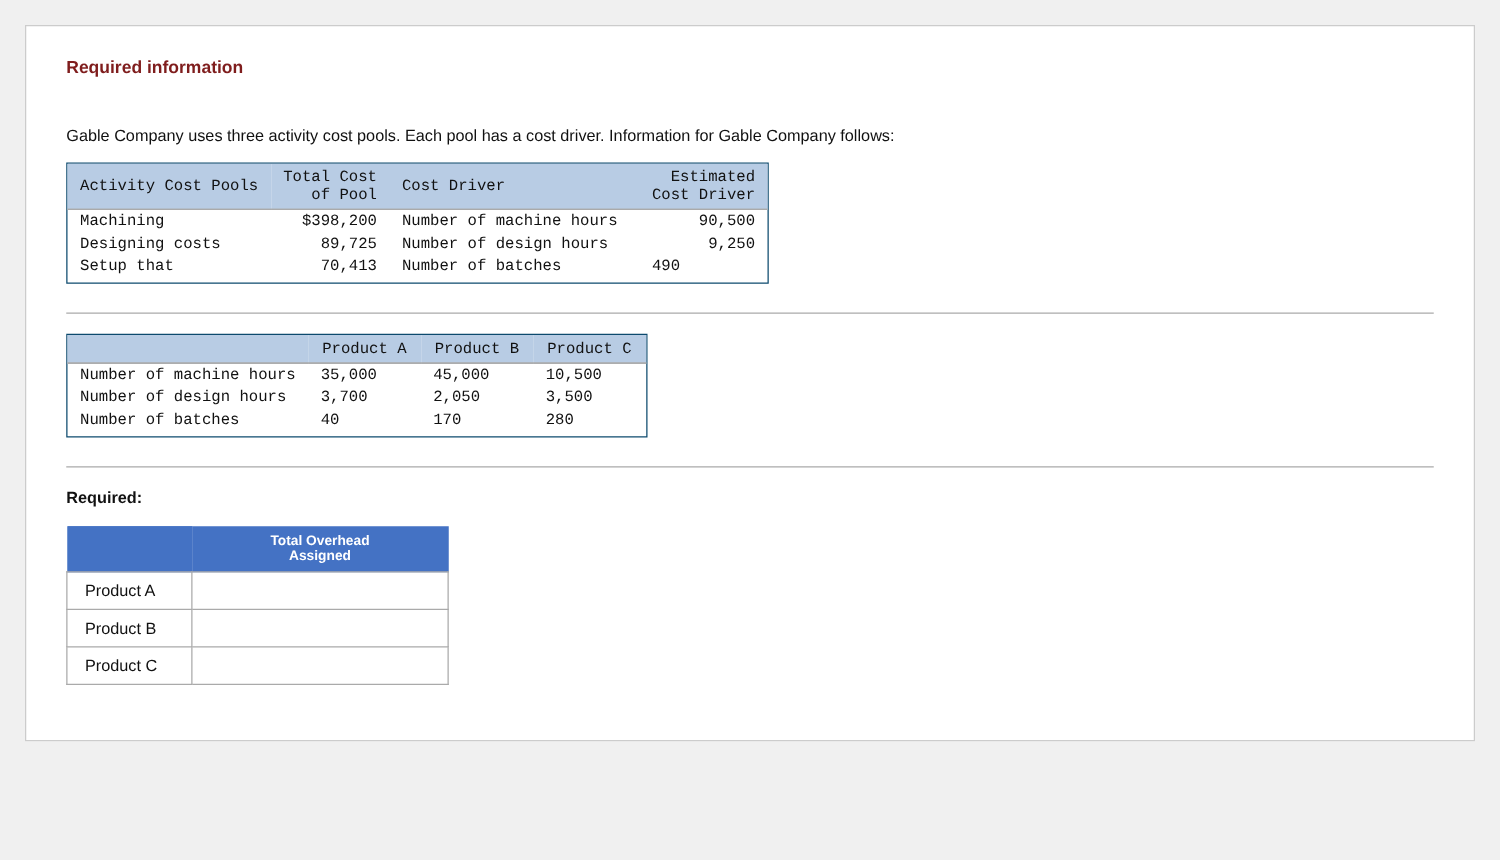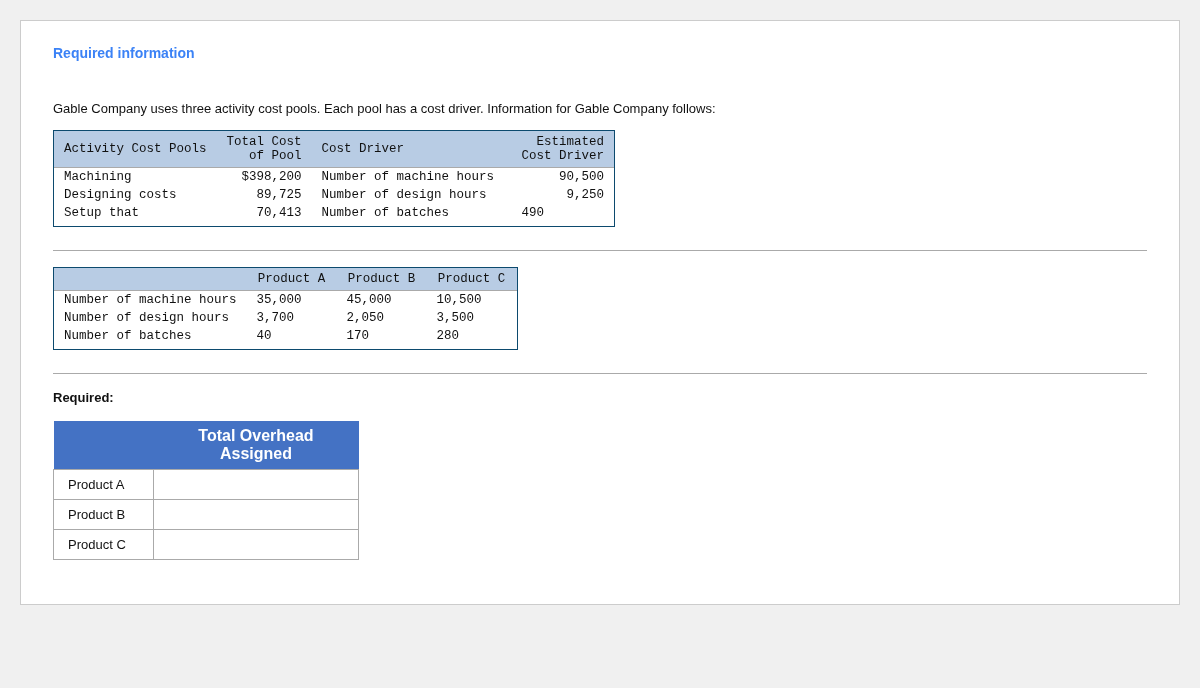--- a/index.html
+++ b/index.html
@@ -11,21 +11,21 @@
       color: #111;
     }
     .page {
       background: #fff;
       max-width: 1160px;
       margin: 0 auto;
       padding: 24px 32px;
       border: 1px solid #ccc;
     }
     .section-title {
-      color: #3b82f6;
+      color: #7f1d1d;
       font-weight: bold;
       font-size: 14px;
       margin-bottom: 6px;
     }
     .intro-text {
       font-size: 13px;
       margin-bottom: 14px;
       color: #111;
       margin-top: 40px;
     }
@@ -90,21 +90,21 @@
       font-size: 13px;
     }
     .table3 thead tr {
       background: #4472c4;
       color: #fff;
     }
     .table3 thead th {
       padding: 6px 14px;
       text-align: center;
       font-weight: bold;
-      font-size: 16px;
+      font-size: 11px;
     }
     .table3 thead th.blank {
       background: #4472c4;
     }
     .table3 tbody tr {
       border-bottom: 1px solid #aaa;
     }
     .table3 tbody td {
       padding: 7px 14px;
       min-width: 140px;

